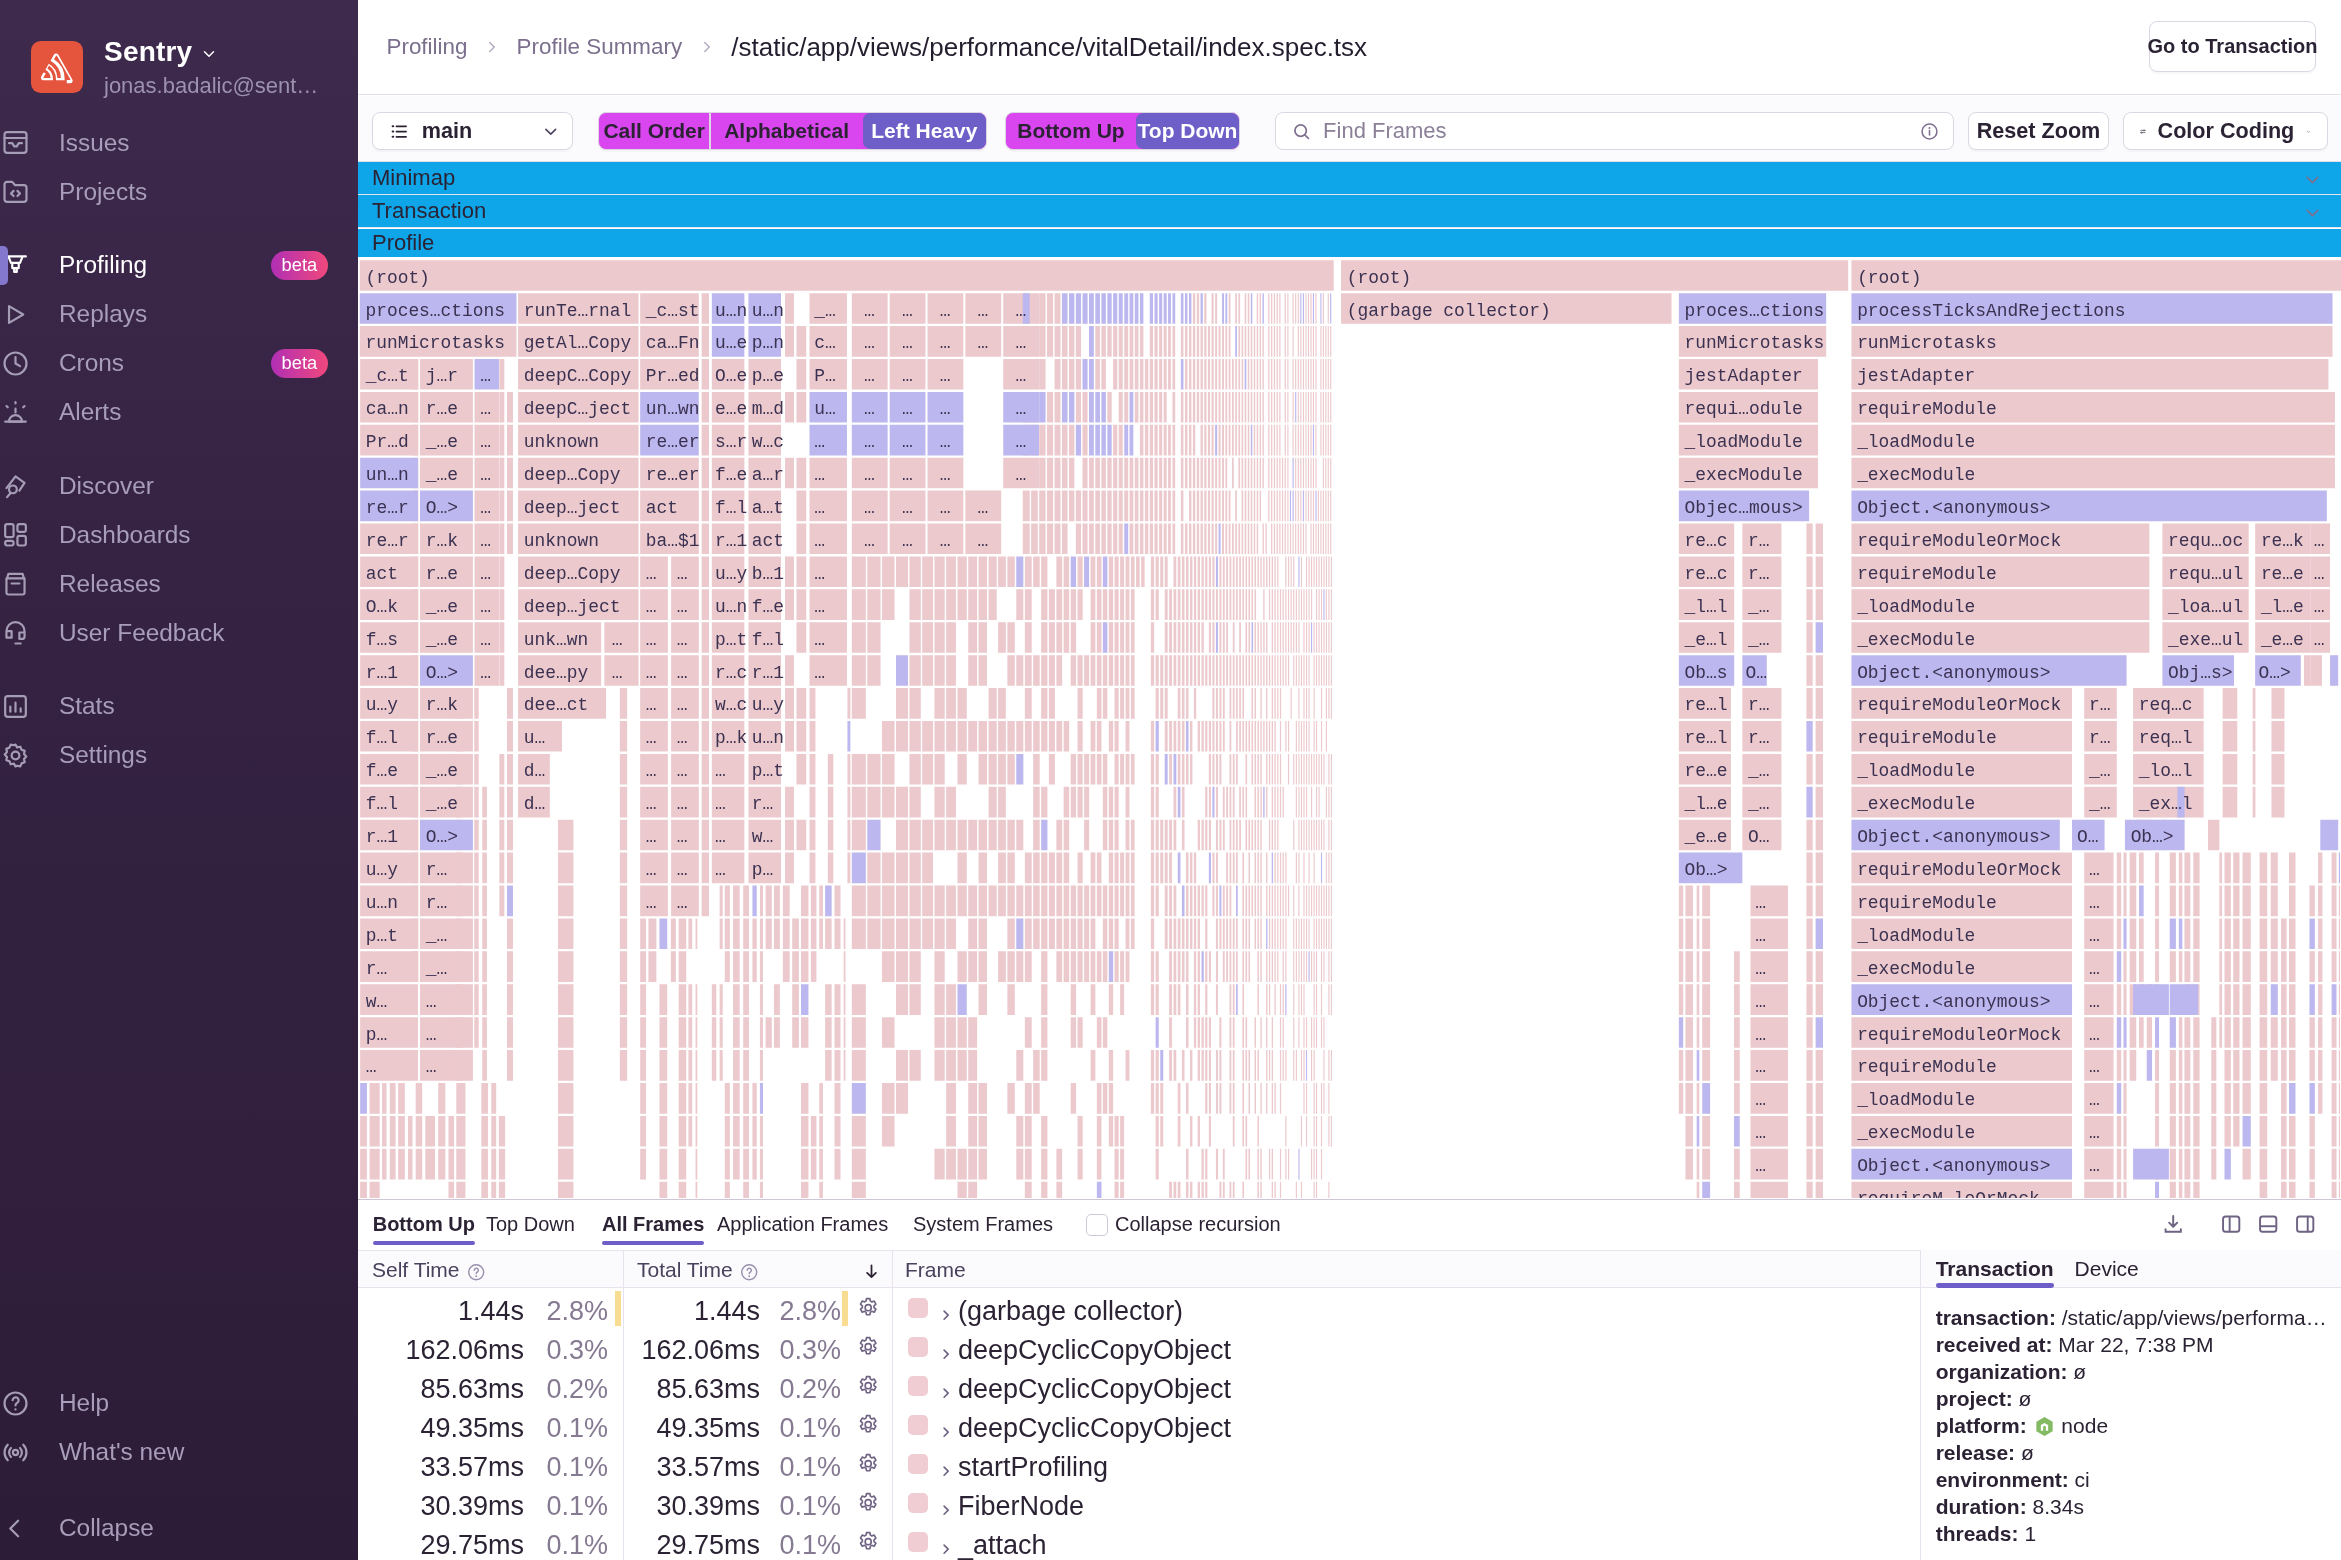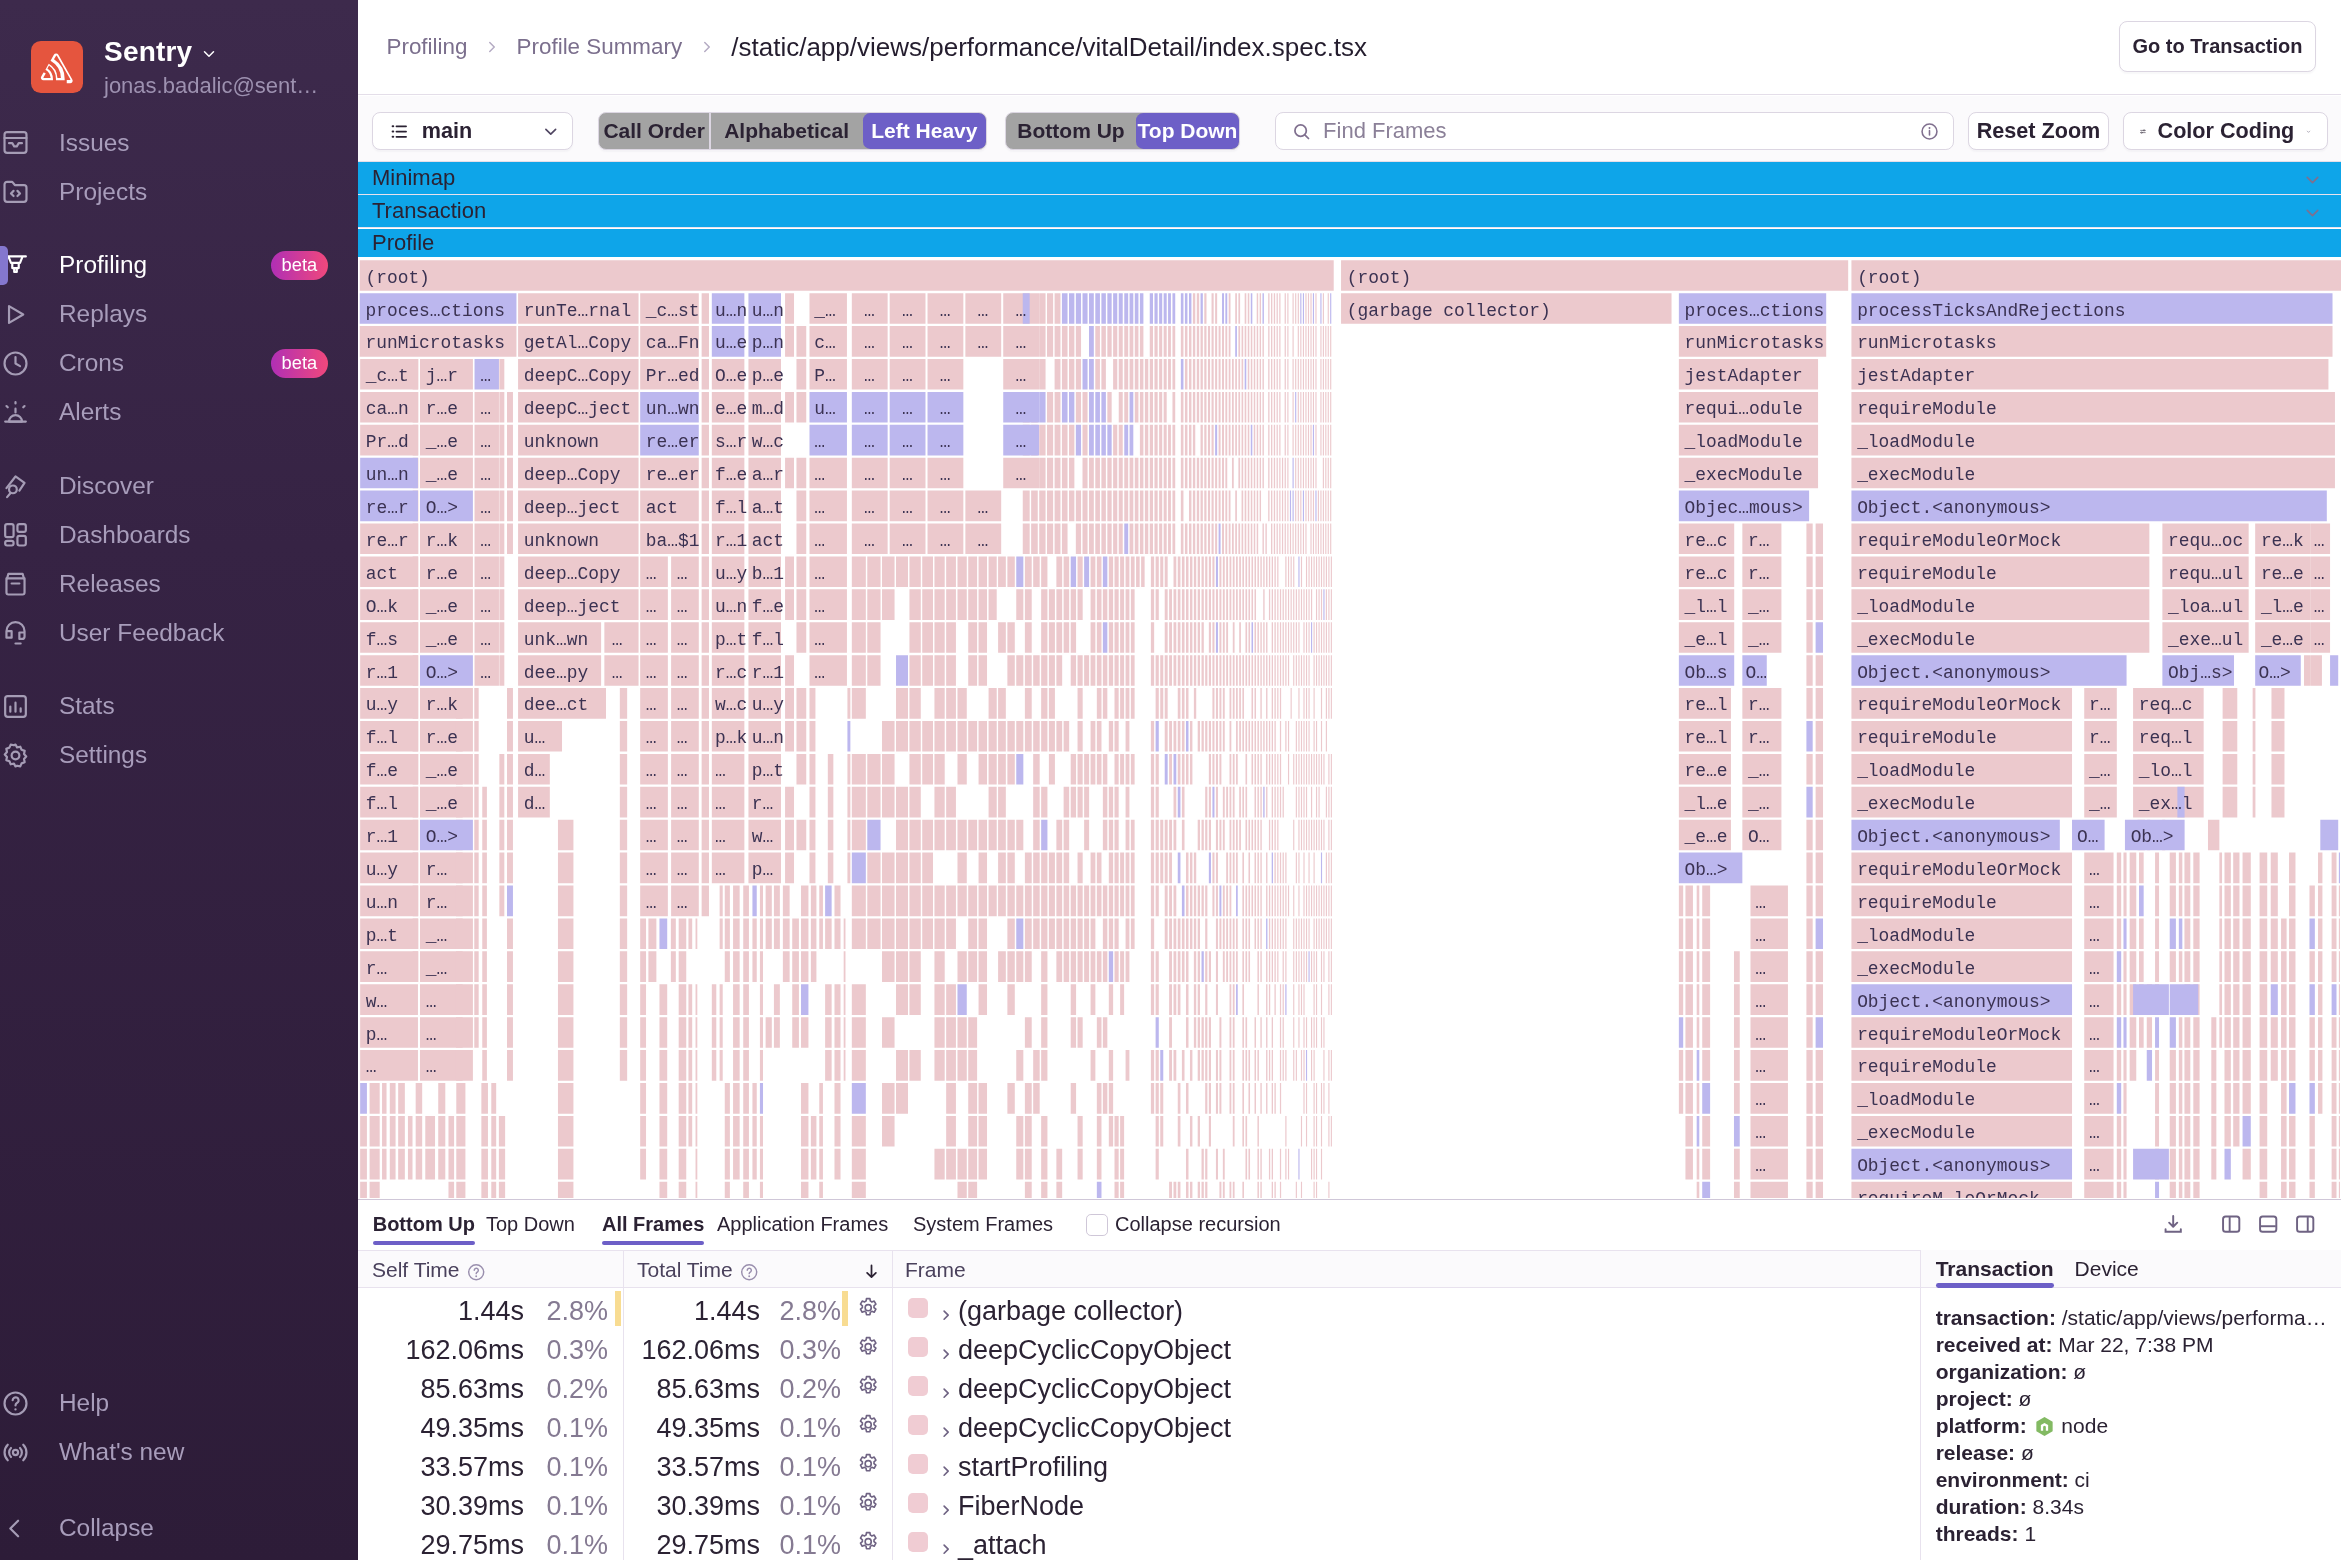--- a/index.html
+++ b/index.html
@@ -16,24 +16,24 @@
 .nlab.white{color:#fff}
 .nav.active:before{content:"";position:absolute;left:0;top:4.9px;bottom:4.9px;width:8.1px;border-radius:0 4.9px 4.9px 0;background:#8477ce}
 .beta{position:absolute;left:271px;background:linear-gradient(90deg,#b02fb5,#f0487c);color:#fff;font-size:18.3px;padding:3.3px 10.6px;border-radius:814px}
 .main{position:absolute;left:358px;top:0;right:0;bottom:0;background:#fff}
 .topbar{position:absolute;left:0;top:0;right:0;height:95px;background:#fff;border-bottom:0.8px solid #e4dee9;display:flex;align-items:center}
 .crumbs{display:flex;align-items:center;gap:14px;padding-left:28.5px;font-size:22.4px;color:#7b6f8d}
 .crumb.last{color:#241d2e;font-size:26px}
 .csep{margin:0 1.6px}
 .btn{display:inline-flex;align-items:center;gap:11.4px;background:#fff;border:1.2px solid #dcd6e2;border-radius:8.1px;height:38px;padding:0 16.3px;font-size:21.6px;color:#2b2233;font-family:"Liberation Sans",sans-serif;box-shadow:0 1.6px 1.6px rgba(43,34,51,.03);white-space:nowrap}
 .bold{font-weight:bold}
-.goto{position:absolute;right:26px;top:21px;height:51px;width:197px;justify-content:center;padding:0;font-size:20px}
+.goto{position:absolute;right:26px;top:21px;height:51px;width:167px;justify-content:center;padding:0;font-size:20px}
 .toolbar{position:absolute;left:0;top:96px;right:0;height:66px;background:#fbfafc;border-bottom:0.8px solid #e4dee9}
 .toolbar .btn,.toolbar .seg,.toolbar .search{position:absolute;top:16.3px}
-.seg{display:inline-flex;align-items:stretch;border:1.2px solid #dcd6e2;border-radius:8.1px;height:38px;background:#a3a3a3;overflow:hidden;box-shadow:0 1.6px 1.6px rgba(43,34,51,.03)}
+.seg{display:inline-flex;align-items:stretch;border:1.2px solid #dcd6e2;border-radius:8.1px;height:38px;background:#d946ef;overflow:hidden;box-shadow:0 1.6px 1.6px rgba(43,34,51,.03)}
 .segit{font-size:21px;font-weight:600;color:#2b2233;display:inline-flex;align-items:center;justify-content:center;white-space:nowrap}
 .segit.active{background:#6d5fc7;color:#fff;border-radius:7.3px}
 .segdiv{width:1.2px;background:#dcd6e2;margin:0}
 .search{position:relative;display:inline-flex;align-items:center;gap:11.4px;height:38px;border:1.2px solid #dcd6e2;border-radius:8.1px;background:#fff;padding:0 14.7px}
 .ph{color:#8b8098;font-size:22px}
 .sinfo{position:absolute;right:13px}
 .secrow{position:absolute;left:0;right:0;background:#0ea5e9;border-bottom:0.8px solid #e8e2ee;font-size:22px;color:#2b2233;display:flex;align-items:center;padding-left:14px}
 .secchev{position:absolute;right:19.5px;top:6.5px}
 .flamewrap{position:absolute;left:0;top:257px;right:0;height:941px;overflow:hidden;background:#fff}
 .flame{position:absolute;left:0;top:0}

